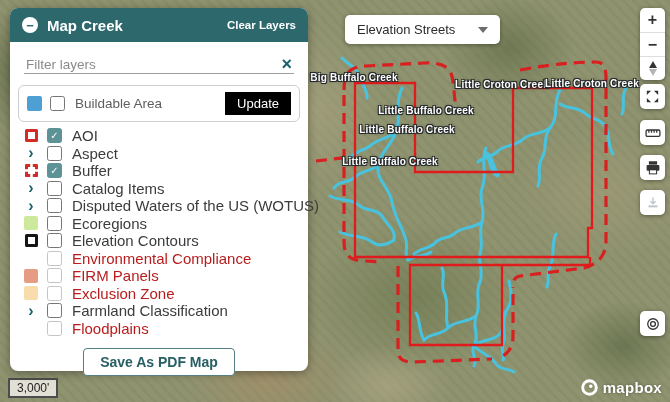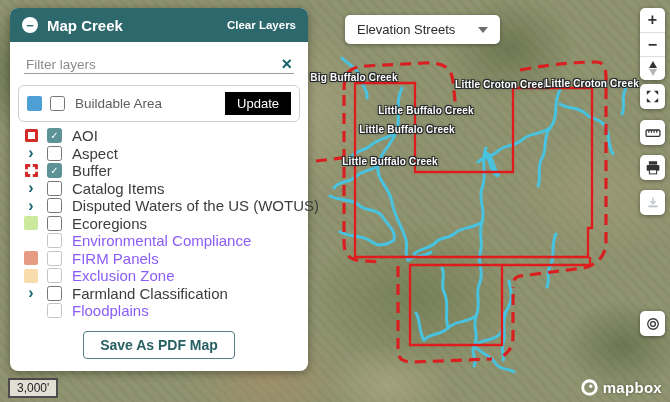--- a/index.html
+++ b/index.html
@@ -74,21 +74,21 @@
   .sw{box-sizing:border-box;border-radius:1.5px;}
   .sw.aoi{width:13px;height:13px;border:3px solid #d32b27;}
   .sw.buf{width:13px;height:13px;border:3px dashed #d32b27;}
   .sw.blk{width:13px;height:13px;border:3px solid #161616;}
   .sw.fill{width:14px;height:14px;border-radius:2px;}
   .cb{width:13px;height:13px;box-sizing:content-box;border:1.7px solid #767676;border-radius:2.5px;
     margin-left:8px;background:#fff;display:flex;align-items:center;justify-content:center;
     font-size:10px;color:#fff;line-height:1;cursor:pointer;flex:0 0 auto;}
   .cb.on{background:#5d9296;border-color:#5d9296;}
   .llab{font-size:15px;color:#3c3c3c;margin-left:10px;white-space:nowrap;}
-  .lrow.dis .llab{color:#8b5cf6;}
+  .lrow.dis .llab{color:#b91c1c;}
   .lrow.dis .cb{border-color:#c4c4c4;}
   .savebtn{display:block;margin:11px auto 0 auto;background:#fff;color:#275f63;
     border:1.3px solid #567f83;border-radius:4px;font-weight:bold;font-size:14px;
     padding:5px 16px;cursor:pointer;font-family:"Liberation Sans",sans-serif;}
 </style>
 </head>
 <body>
 
 <div class="stage">
 
@@ -275,20 +275,27 @@
           <span class="cb"></span>
           <span class="llab">Disputed Waters of the US (WOTUS)</span>
         </div>
         <div class="lrow">
           <span class="icell">
             <span class="sw fill" style="background: rgb(205, 233, 155);"></span>
           </span>
           <span class="cb"></span>
           <span class="llab">Ecoregions</span>
         </div>
+        <div class="lrow">
+          <span class="icell">
+            <span class="sw blk"></span>
+          </span>
+          <span class="cb"></span>
+          <span class="llab">Elevation Contours</span>
+        </div>
         <div class="lrow dis">
           <span class="icell">
             <span class="sw"></span>
           </span>
           <span class="cb"></span>
           <span class="llab">Environmental Compliance</span>
         </div>
         <div class="lrow dis">
           <span class="icell">
             <span class="sw fill" style="background: rgb(229, 156, 130);"></span>

